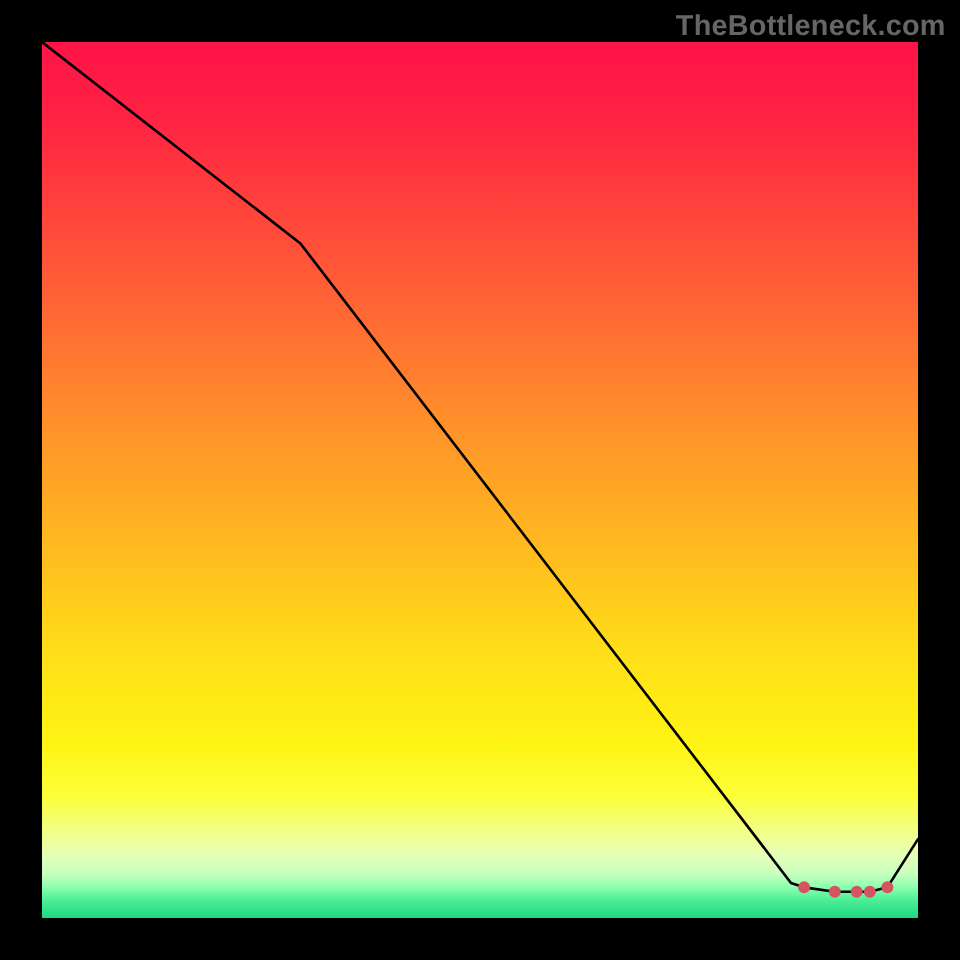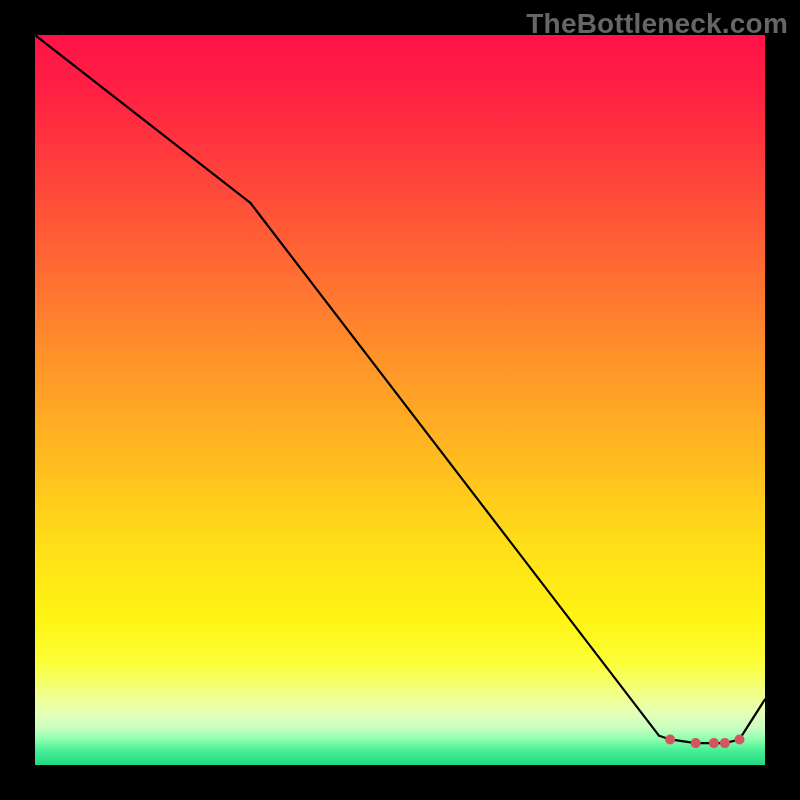--- a/index.html
+++ b/index.html
@@ -22,21 +22,21 @@
     width: 730px;
     height: 730px;
     overflow: hidden;
   }
   .watermark {
     position: absolute;
     top: 8px;
     right: 12px;
     font-family: Arial, Helvetica, sans-serif;
     font-weight: bold;
-    font-size: 28px;
+    font-size: 24px;
     color: #666666;
     letter-spacing: 0.2px;
     margin-left: 36px;
   }
   svg { display: block; }
 </style>
 </head>
 <body>
 <div class="wrap">
 

